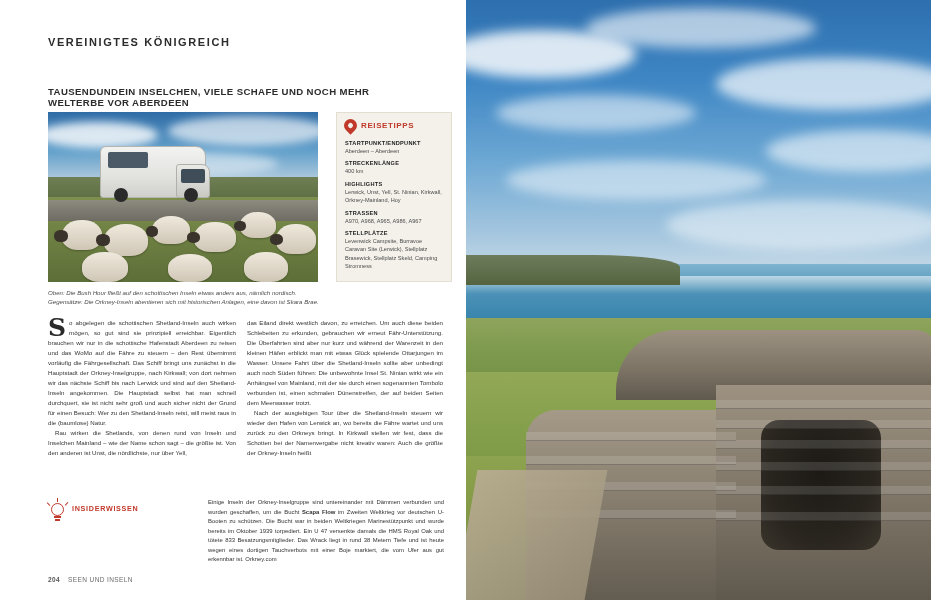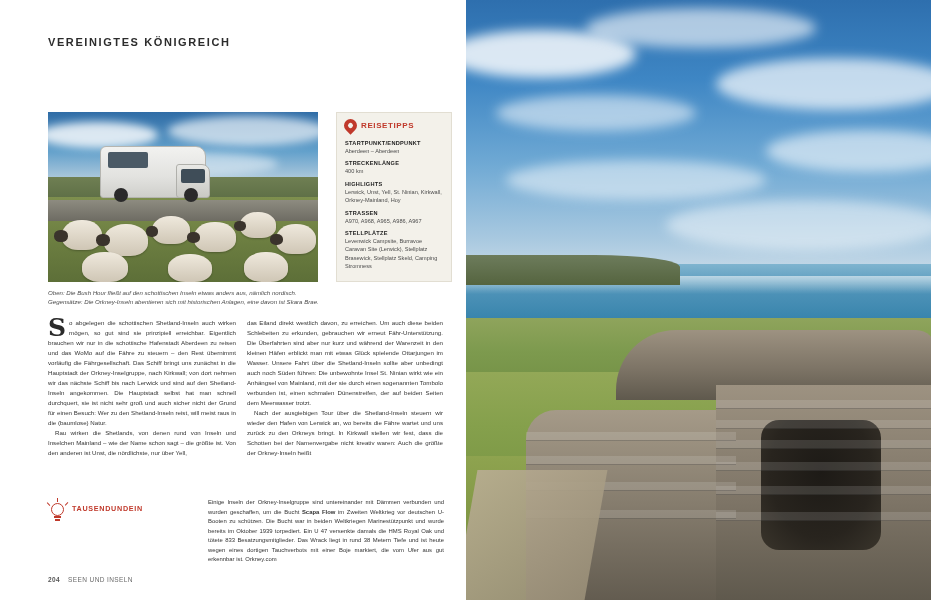--- a/index.html
+++ b/index.html
@@ -275,20 +275,21 @@
     <div class="stone-row" style="left:60px; top:432px; width:210px;"></div>
     <div class="stone-row" style="left:60px; top:456px; width:210px;"></div>
     <div class="stone-row" style="left:60px; top:482px; width:210px;"></div>
     <div class="stone-row" style="left:60px; top:510px; width:210px;"></div>
     <div class="path"></div>
   </div>
 
   <div class="left">
 
     <div class="kicker">VEREINIGTES KÖNIGREICH</div>
+    <div class="subtitle">TAUSENDUNDEIN INSELCHEN, VIELE SCHAFE UND NOCH MEHR WELTERBE VOR ABERDEEN</div>
 
     <div class="sheep-photo">
       <div class="sp-sky"></div>
       <div class="sp-cloud spc1"></div>
       <div class="sp-cloud spc2"></div>
       <div class="sp-cloud spc3"></div>
       <div class="sp-hill"></div>
       <div class="sp-field"></div>
       <div class="sp-road"></div>
       <div class="rv"></div>
@@ -347,21 +348,21 @@
 
     <div class="insider">
       <div class="insider-icon">
         <div class="bulb"></div>
         <div class="bulb-base"></div>
         <div class="bulb-base2"></div>
         <div class="ray" style="left:9px; top:-4px;"></div>
         <div class="ray" style="left:0px; top:0px; transform:rotate(-45deg);"></div>
         <div class="ray" style="left:18px; top:0px; transform:rotate(45deg);"></div>
       </div>
-      <div class="insider-title">TAUSENDUNDEIN</div>
+      <div class="insider-title">INSIDERWISSEN</div>
       <div class="insider-text"><span>Einige Inseln der Orkney-Inselgruppe sind untereinander mit Dämmen verbunden und wurden geschaffen, um die Bucht </span><b>Scapa Flow</b><span> im Zweiten Weltkrieg vor deutschen U-Booten zu schützen. Die Bucht war in beiden Weltkriegen Marinestützpunkt und wurde bereits im Oktober 1939 torpediert. Ein U 47 versenkte damals die HMS Royal Oak und tötete 833 Besatzungsmitglieder. Das Wrack liegt in rund 38 Metern Tiefe und ist heute wegen eines dortigen Tauchverbots mit einer Boje markiert, die vom Ufer aus gut erkennbar ist. Orkney.com</span></div>
     </div>
 
     <div class="folio">
       <span class="num">204</span><span>SEEN UND INSELN</span>
     </div>
   </div>
 </div>
 
 </body></html>

